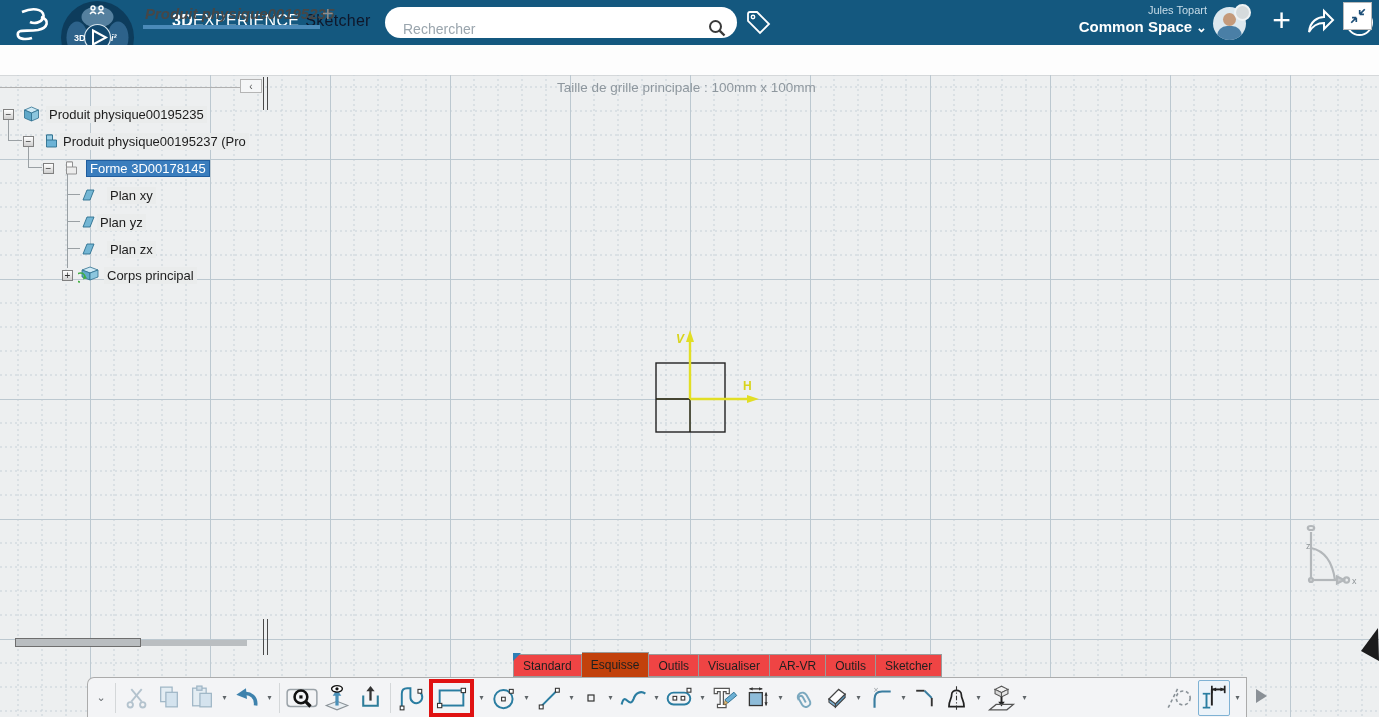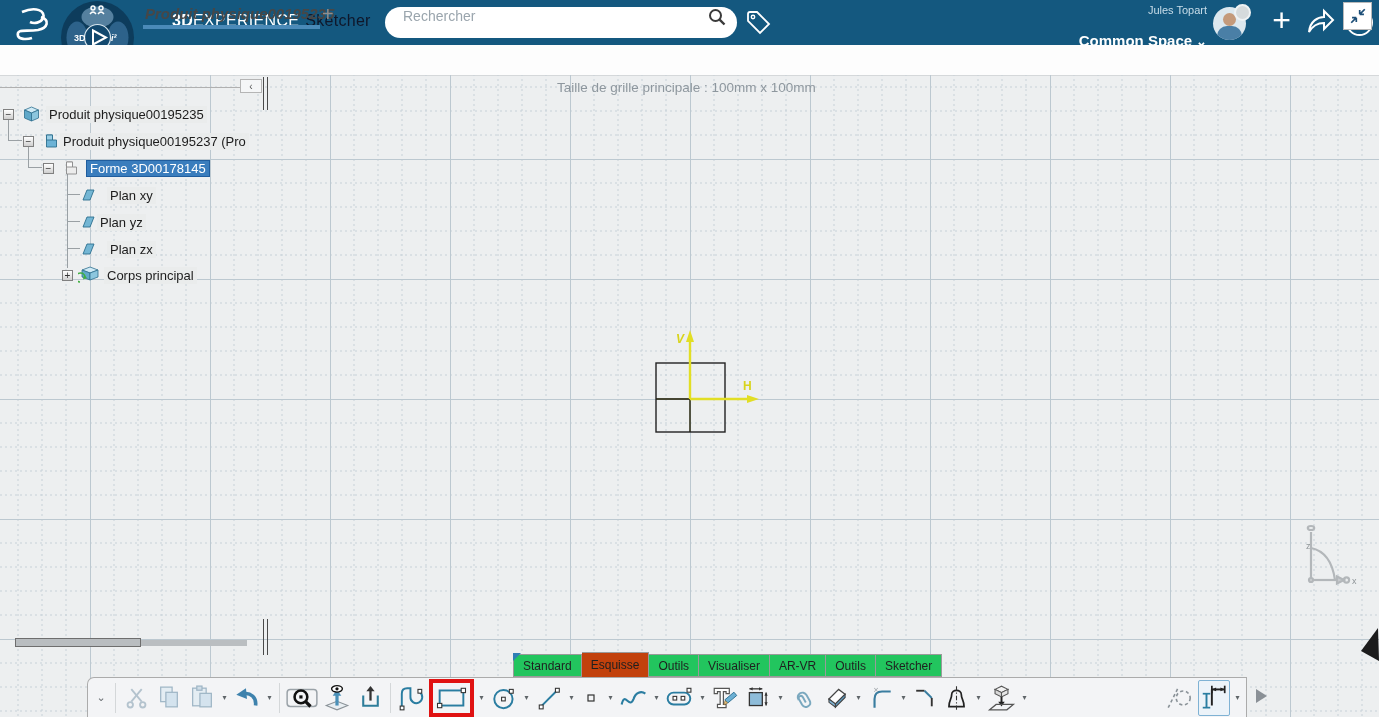--- a/index.html
+++ b/index.html
@@ -5,26 +5,26 @@
   html,body{margin:0;padding:0;}
   body{font-family:"Liberation Sans", sans-serif; width:1379px;height:717px;overflow:hidden;background:#edeff0;}
   .abs{position:absolute;}
   #app{position:relative;width:1379px;height:717px;}
 
   
   #topbar{left:0;top:0;width:1379px;height:45px;background:#14587f;}
   #brand{left:172px;top:12px;color:#fff;font-size:16px;letter-spacing:.3px;}
   #brand b{font-weight:bold;}
   #brand .app{color:#0f172a;margin-left:6px;}
-  #searchwrap{left:385px;top:7px;width:352px;height:31px;background:#fff;border-radius:16px;display:flex;align-items:flex-start;padding:0 10px 0 16px;box-sizing:border-box;}
+  #searchwrap{left:385px;top:7px;width:352px;height:31px;background:#fff;border-radius:16px;display:flex;align-items:flex-end;padding:0 10px 0 16px;box-sizing:border-box;}
   #searchwrap input{flex:1;border:none;outline:none;font-size:14px;color:#333;background:transparent;font-family:"Liberation Sans",sans-serif;}
   #searchwrap input::placeholder{color:#9aa5ad;}
   #userblock{right:172px;top:4px;text-align:right;color:#fff;width:180px;}
   #username{font-size:11px;color:#c8dde9;}
-  #userspace{font-size:15px;font-weight:bold;margin-top:16px;}
+  #userspace{font-size:15px;font-weight:bold;margin-top:2px;}
   #userspace .chev{font-weight:bold;font-size:13px;margin-left:4px;}
   #avatar{right:133px;top:7px;width:33px;height:33px;border-radius:50%;background:#dce8ef;overflow:hidden;}
   #avatar .head{position:absolute;left:10px;top:6px;width:13px;height:13px;border-radius:50%;background:#c49a7b;}
   #avatar .body{position:absolute;left:4px;top:19px;width:25px;height:16px;border-radius:10px 10px 0 0;background:#4a7fa6;}
   #statusdot{right:128px;top:4px;width:13px;height:13px;border-radius:50%;background:#d5dadc;border:2px solid #eef2f4;}
   .topicon{color:#fff;}
   #plusbtn{right:88px;top:2px;font-size:32px;font-weight:300;}
   #sharebtn{right:44px;top:8px;}
   #helpbtn{right:5px;top:8px;}
 
@@ -44,21 +44,21 @@
   #treecollapse{left:240px;top:79px;width:22px;height:14px;background:#f5f6f7;border:1px solid #b5b5b5;font-size:10px;color:#555;display:flex;align-items:center;justify-content:center;box-sizing:border-box;}
   .vsplit{width:1px;background:#4a4a4a;}
   .trow{height:18px;display:flex;align-items:center;}
   .texp{width:11px;height:11px;border:1px solid #808080;background:linear-gradient(#ffffff,#cfcfcf);font-size:10px;line-height:9px;text-align:center;color:#333;box-sizing:border-box;}
   .tlabel{font-size:13px;color:#1c1c1c;background:rgba(233,235,236,.92);padding:1px 3px;white-space:nowrap;}
   .tlabel.sel{background:#3a7dbd;color:#fff;border:1px solid #1f5d9e;padding:0 3px;}
   .tconn{background:#9aa0a4;}
 
   
   #ribbontabs{left:513px;top:653px;height:24px;display:flex;align-items:flex-end;}
-  .rtab{height:21px;background:#22c55e;border:1px solid #9a9a9a;border-left:none;font-size:12px;color:#1f1f1f;display:flex;align-items:center;padding:0 9px;}
+  .rtab{height:21px;background:#ef4444;border:1px solid #9a9a9a;border-left:none;font-size:12px;color:#1f1f1f;display:flex;align-items:center;padding:0 9px;}
   .rtab:first-child{border-left:1px solid #9a9a9a;}
   .rtab.active{background:#c2410c;height:24px;border-bottom:none;position:relative;z-index:3;}
   #ribboncorner{left:513px;top:653px;width:0;height:0;border-top:8px solid #2f7fb5;border-right:8px solid transparent;z-index:4;}
 
   
   #toolbar{left:87px;top:677px;width:1160px;height:40px;background:#f3f4f6;border:1px solid #ababab;border-bottom:none;border-top-left-radius:7px;box-sizing:border-box;display:flex;align-items:center;gap:3px;padding:0 4px;z-index:2;}
   .tb{height:34px;min-width:30px;display:flex;align-items:center;justify-content:center;}
   .dd{width:9px;font-size:8px;color:#5f6569;text-align:center;}
   .tsep{width:1px;height:30px;background:#d4d7d9;margin:0 2px;}
   .hlred{border:4px solid #e01212;height:38px;min-width:44px;padding:0 2px;box-sizing:border-box;background:#f3f4f6;}

